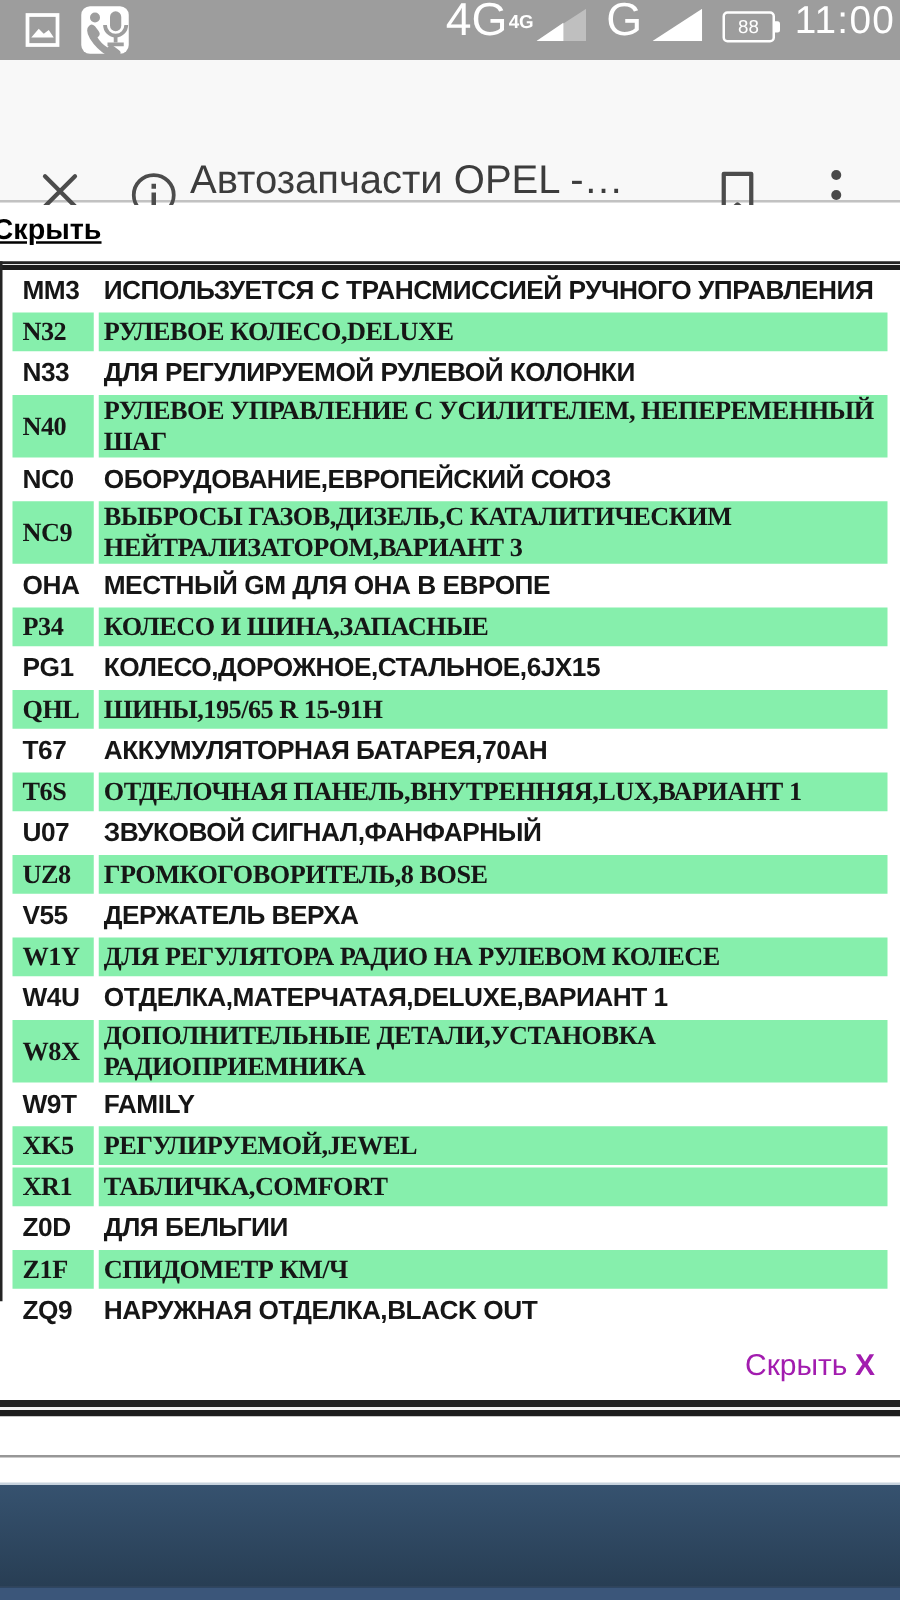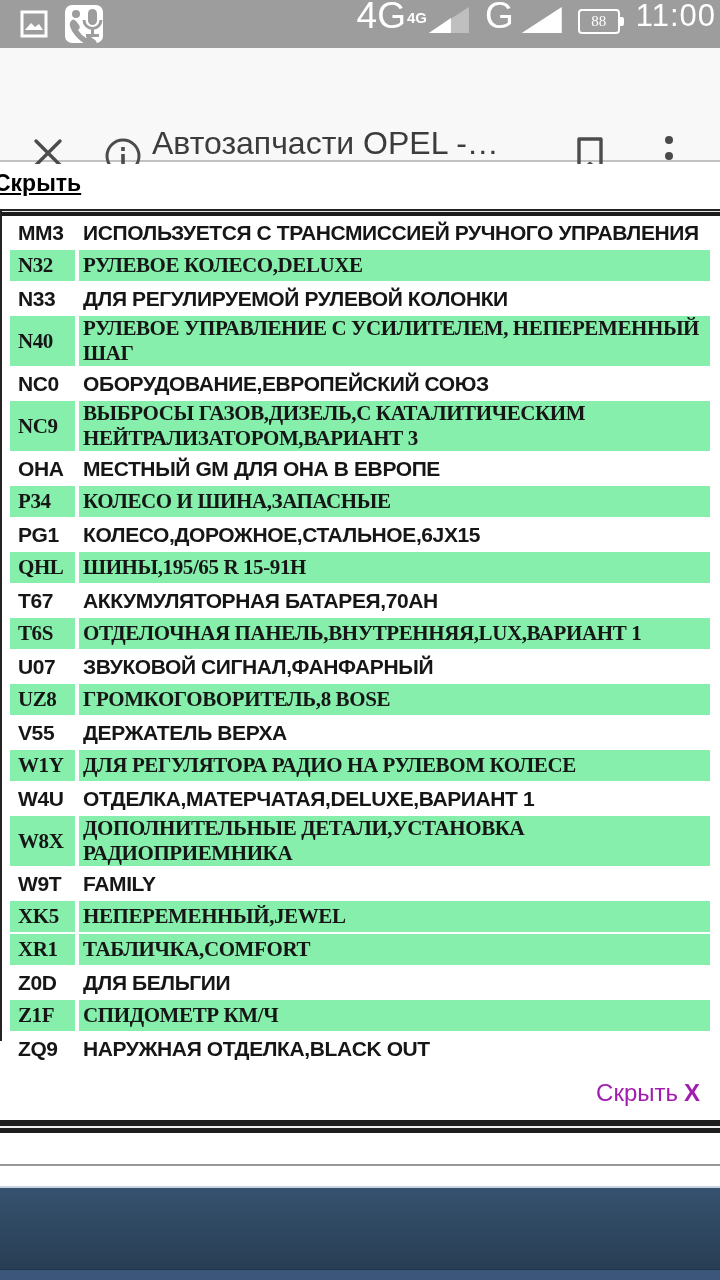--- a/index.html
+++ b/index.html
@@ -17,21 +17,21 @@
   }
   .sb-left { position:absolute; left:20px; top:0; height:48px; display:flex; align-items:center; gap:16px; }
   .sb-right { position:absolute; right:4px; top:0; height:34px; display:flex; align-items:flex-end; }
   .sb-net-label { font-size:37px; font-weight:400; color:#fff; line-height:1; }
   .sb-net-sup { font-size:15px; font-weight:700; color:#fff; align-self:flex-start; margin-top:9px; margin-left:1px; }
   .tri { position:relative; width:40px; height:26px; margin:6px 6px 0 2px; align-self:center; }
   .tri .tri-bg { position:absolute; inset:0; background:#bfbfbf; clip-path:polygon(100% 0, 0 100%, 100% 100%); }
   .tri .tri-fg { position:absolute; left:0; bottom:0; width:22px; height:15px; background:#fff; clip-path:polygon(100% 0, 0 100%, 100% 100%); }
   .tri.full .tri-bg { background:#fff; }
   .battery { position:relative; width:42px; height:25px; border:2px solid #fff; border-radius:4px;
-    display:flex; align-items:center; justify-content:center; margin:0 8px 0 10px;font-family:Liberation Serif, serif; }
+    display:flex; align-items:center; justify-content:center; margin:0 8px 0 10px; }
   .battery::after { content:""; position:absolute; right:-6px; top:6px; width:4px; height:9px; background:#fff; border-radius:0 2px 2px 0; }
   .battery span { font-size:15px; color:#fff; font-weight:400; }
   .sb-time { font-size:31px; color:#fff; margin-left:8px; letter-spacing:1px;margin-top:47px; }
 
   
   .browser-header {
     position:absolute; top:48px; left:0; width:720px; height:114px;
     background:#f8f8f8; border-bottom:2px solid #c2c2c2;
   }
   .hd-close { position:absolute; left:31px; top:88px; width:34px; height:34px; cursor:pointer; }
@@ -339,21 +339,21 @@
           <div class="c-desc">
             <span class="txt desc-txt">FAMILY</span>
           </div>
         </div>
 
         <div class="opt-row striped">
           <div class="c-code">
             <span class="txt code-txt">XK5</span>
           </div>
           <div class="c-desc">
-            <span class="txt desc-txt">НЕПЕРЕМЕННЫЙ,JEWEL</span>
+            <span class="txt desc-txt">РЕГУЛИРУЕМОЙ,JEWEL</span>
           </div>
         </div>
 
 
         <div class="opt-row striped">
           <div class="c-code">
             <span class="txt code-txt">XR1</span>
           </div>
           <div class="c-desc">
             <span class="txt desc-txt">ТАБЛИЧКА,COMFORT</span>

